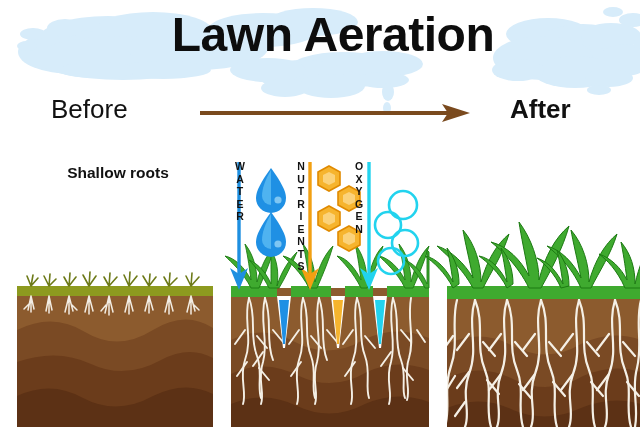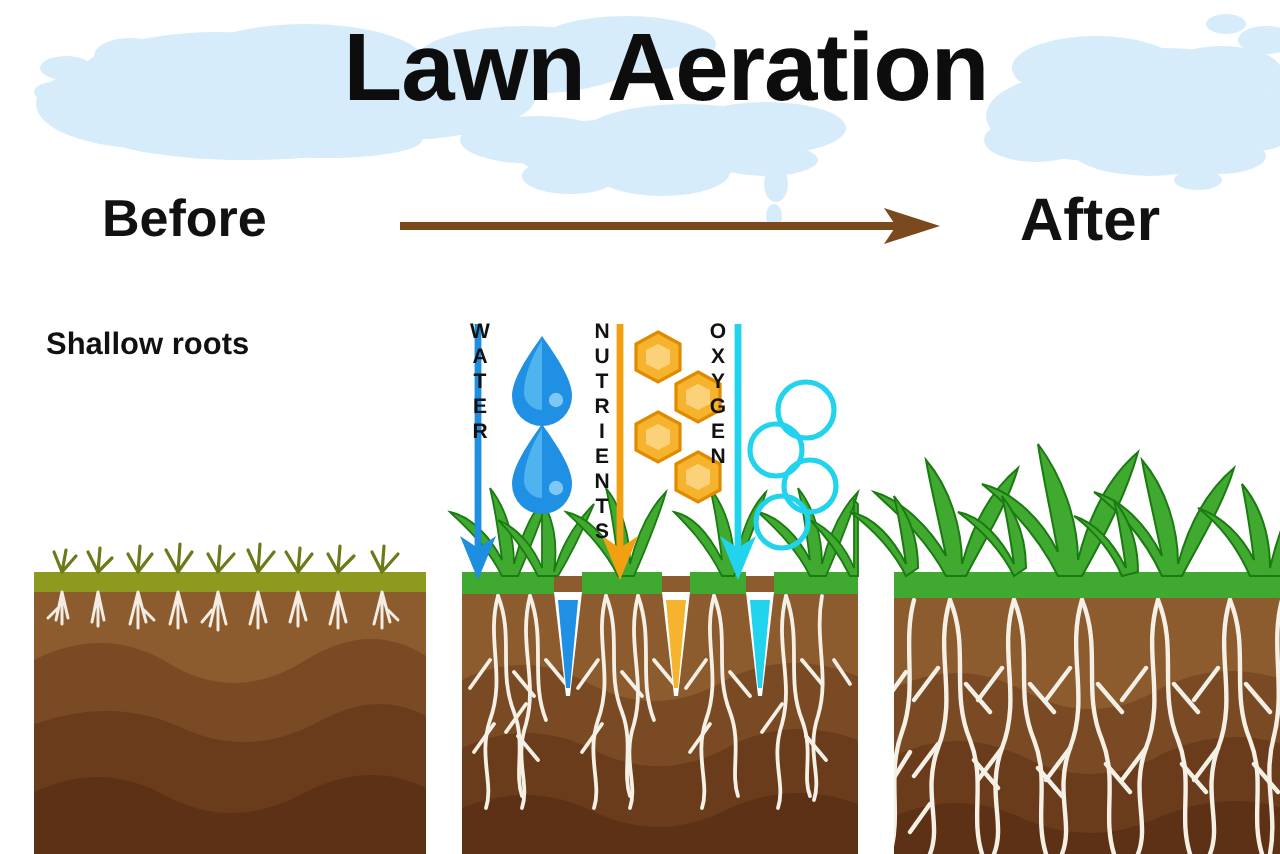--- a/index.html
+++ b/index.html
@@ -41,47 +41,48 @@
     font-family: "Liberation Sans", sans-serif;
     line-height: 58px;
     z-index: 6;
   }
   
   #before-label {
     position: absolute;
     left: 38px;
     top: 94px;
     font-size: 26px;
-    font-weight: bold;
+    font-weight: normal;
     color: #111111;
     z-index: 6;
   }
   #after-label {
     position: absolute;
     left: 497px;
     top: 94px;
-    font-size: 30px;
+    font-size: 26px;
     font-weight: bold;
     color: #111111;
     z-index: 6;
   }
   #transition-arrow {
     position: absolute;
     left: 185px;
     top: 100px;
     width: 275px;
     height: 26px;
     z-index: 6;
   }
   
   .caption {
     position: absolute;
     font-size: 15.5px;
     font-weight: bold;
     color: #111111;
+    text-align: center;
     line-height: 19px;
     z-index: 6;
   }
   #caption-before { left: 10px; top: 163px; width: 190px; }
   #caption-after  { left: 435px; top: 165px; width: 200px; }
 
   
   .vlabel {
     position: absolute;
     font-size: 10.5px;

